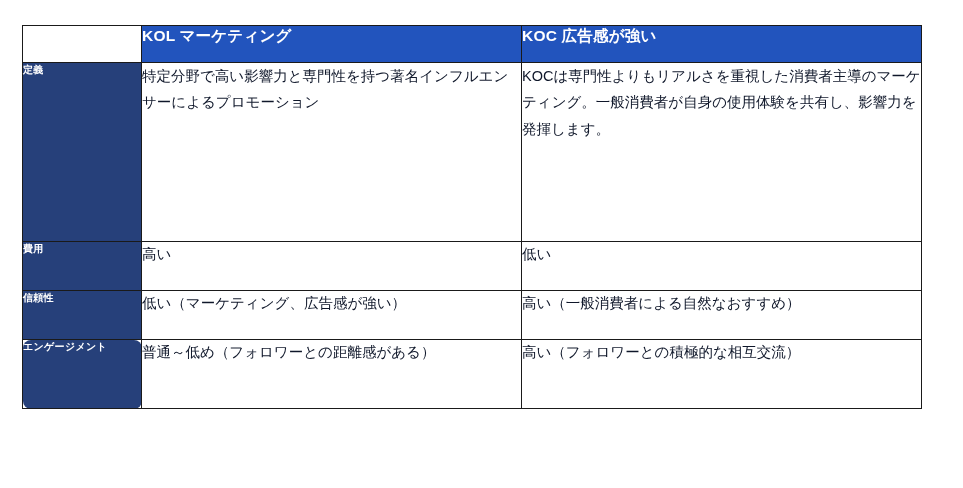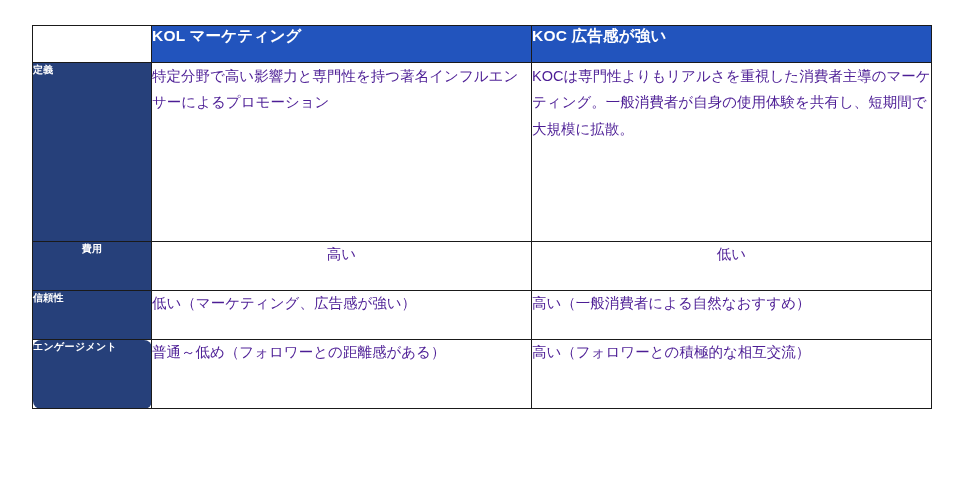--- a/index.html
+++ b/index.html
@@ -17,21 +17,21 @@
   #canvas {
     position: relative;
     width: 963px;
     height: 488px;
     background: #ffffff;
   }
 
   
   #comparison-table {
     position: absolute;
-    left: 32px;
+    left: 22px;
     top: 25px;
     width: 899px;
     border-collapse: collapse;
     table-layout: fixed;
   }
 
   #comparison-table td {
     border: 1px solid #1a1a1a;
     vertical-align: top;
     padding: 0;
@@ -73,33 +73,33 @@
   }
   .row-label.label-mid {
     vertical-align: middle;
     padding-top: 0;
     padding-bottom: 0;
   }
 
   
   .data-cell {
     background: #ffffff;
-    color: #4c1d95;
+    color: #0f172a;
     font-size: 14.5px;
     line-height: 1.75;
     padding: 0 14px 0 13px;
     vertical-align: middle;
   }
   .data-cell.cell-def {
     vertical-align: middle;
     line-height: 1.82;
   }
 
   .def-row td { height: 178px; }
-  .cost-row td { height: 48px; text-align: center; }
+  .cost-row td { height: 48px; }
   .reach-row td { height: 46px; }
   .trust-row td { height: 48px; }
   .engage-row td { height: 68px; border-radius: 8px; }
 
   .engage-row .row-label {
     padding-top: 11px;
   }
 </style>
 </head>
 <body>
@@ -116,21 +116,21 @@
 
       <tr class="header-row">
         <td class="head-blank"></td>
         <td class="head-cell">KOL マーケティング</td>
         <td class="head-cell">KOC 広告感が強い</td>
       </tr>
 
       <tr class="def-row">
         <td class="row-label">定義</td>
         <td class="data-cell cell-def">特定分野で高い影響力と専門性を持つ著名インフルエンサーによるプロモーション</td>
-        <td class="data-cell cell-def">KOCは専門性よりもリアルさを重視した消費者主導のマーケティング。一般消費者が自身の使用体験を共有し、短期間で大規模に拡散。</td>
+        <td class="data-cell cell-def">KOCは専門性よりもリアルさを重視した消費者主導のマーケティング。一般消費者が自身の使用体験を共有し、影響力を発揮します。</td>
       </tr>
 
       <tr class="cost-row">
         <td class="row-label label-mid">費用</td>
         <td class="data-cell">高い</td>
         <td class="data-cell">低い</td>
       </tr>
 
 
       <tr class="trust-row">

